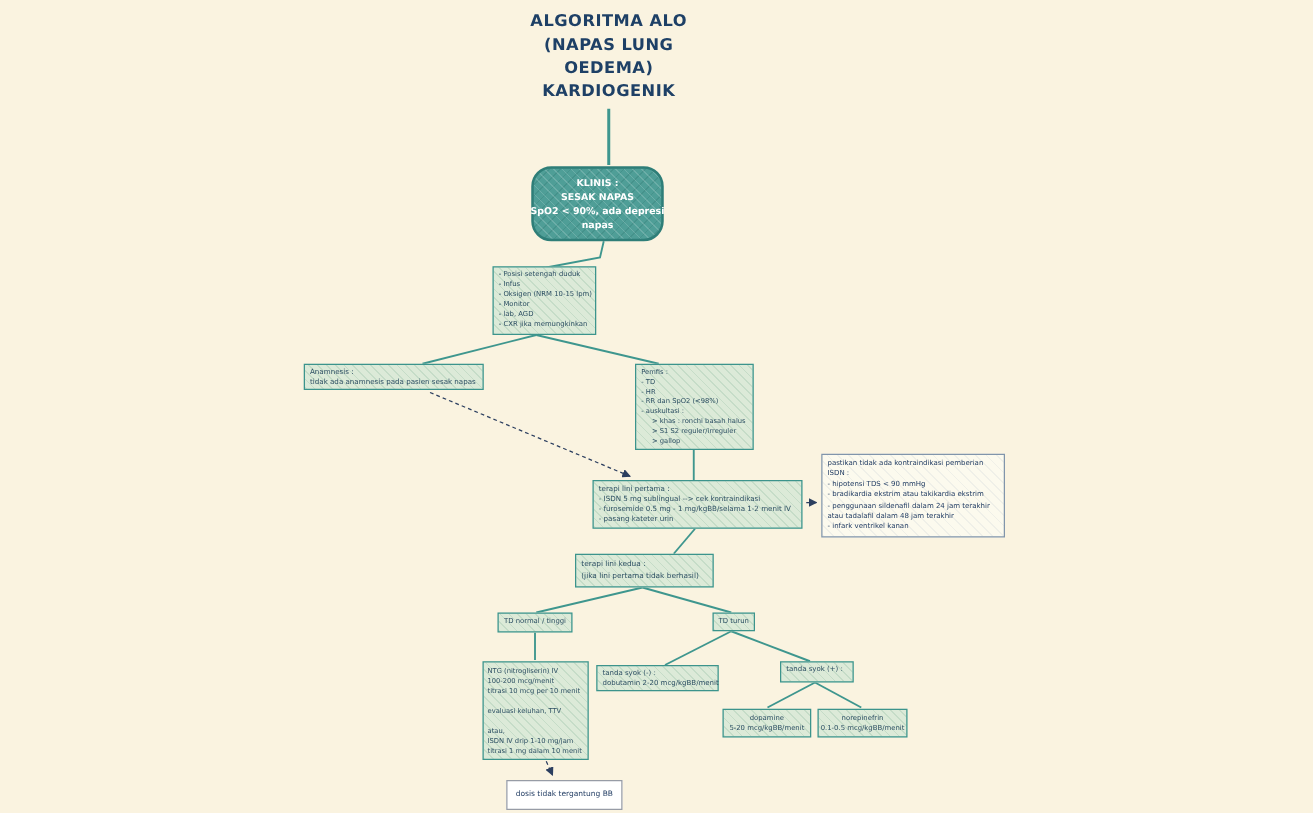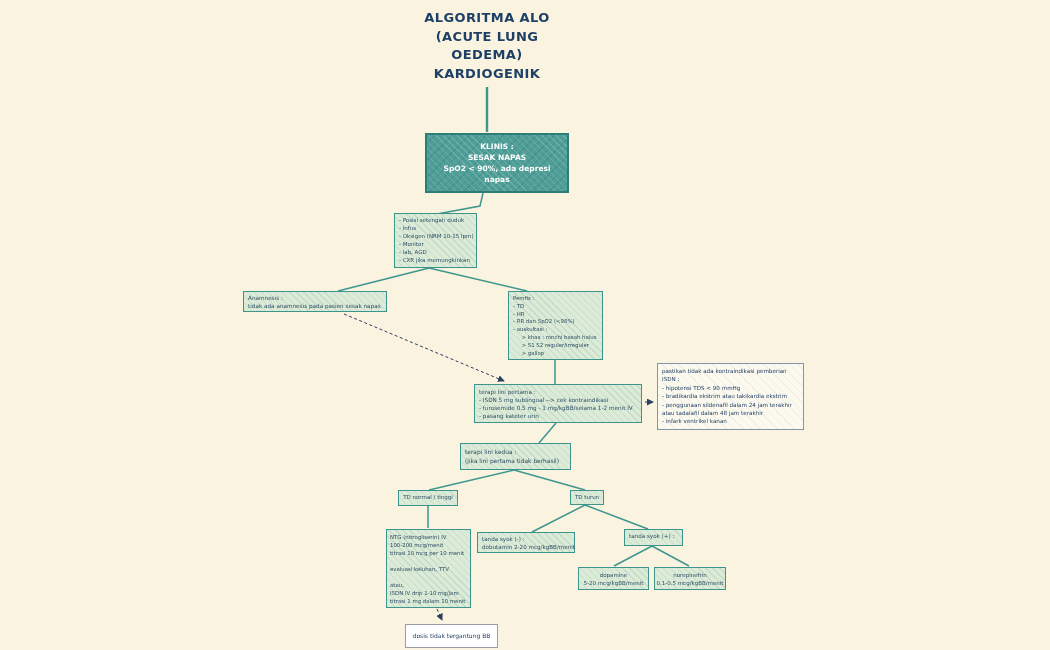--- a/index.html
+++ b/index.html
@@ -39,21 +39,21 @@
   .node.note {
     background-color:#fcfaee;
     background-image:repeating-linear-gradient(45deg, rgba(130,150,180,0.10) 0 1px, transparent 1px 6px);
     border:1px solid #8195ab; color:#223d63;
   }
   .node.plain {
     background:#ffffff; border:1px solid #979ca6; color:#223d63; font-size:6px;
   }
 
   
-  .n-klinis   { left:425px; top:133px; width:144px; height:60px; }
+  .n-klinis   { left:425px; top:133px; width:106px; height:60px;border-radius:16px; }
   .n-prep     { left:394px; top:213px; width:83px;  height:55px; font-size:5.5px; }
   .n-anamnesis{ left:243px; top:291px; width:144px; height:21px; font-size:5.7px; line-height:7.5px; }
   .n-pemfis   { left:508px; top:291px; width:95px;  height:69px; font-size:5.4px; line-height:7.8px; }
   .n-terapi1  { left:474px; top:384px; width:168px; height:39px; font-size:5.7px; line-height:8px; }
   .n-isdnnote { left:657px; top:363px; width:147px; height:67px; font-size:5.6px; line-height:8.4px; }
   .n-terapi2  { left:460px; top:443px; width:111px; height:27px; font-size:5.9px; line-height:9px; padding-top:4px; }
   .n-tdnormal { left:398px; top:490px; width:60px;  height:16px; font-size:5.5px; }
   .n-tdturun  { left:570px; top:490px; width:34px;  height:15px; font-size:5.5px; }
   .n-ntg      { left:386px; top:529px; width:85px;  height:79px; font-size:5.4px; line-height:8px; padding:3px; }
   .n-syokneg  { left:477px; top:532px; width:98px;  height:21px; font-size:5.6px; line-height:7.5px; }
@@ -61,21 +61,21 @@
   .n-dopamine { left:578px; top:567px; width:71px;  height:23px; font-size:5.5px; line-height:8px; }
   .n-norepi   { left:654px; top:567px; width:72px;  height:23px; font-size:5.5px; line-height:8px; }
   .n-dosis    { left:405px; top:624px; width:93px;  height:24px; }
 </style>
 </head>
 <body>
 
 <div class="canvas">
 
   <div class="title">ALGORITMA ALO
-(ACUTE LUNG
+(NAPAS LUNG
 OEDEMA)
 KARDIOGENIK</div>
 
   <svg class="edges" viewBox="0 0 1050 650" xmlns="http://www.w3.org/2000/svg">
     <defs>
       <marker id="arrow" viewBox="0 0 8 8" refX="7" refY="4" markerWidth="7" markerHeight="7" orient="auto-start-reverse">
         <path d="M0,0 L8,4 L0,8 z" fill="#2b3e5f"></path>
       </marker>
     </defs>
     <path class="edge trunk" d="M487,87 L487,132"></path>

